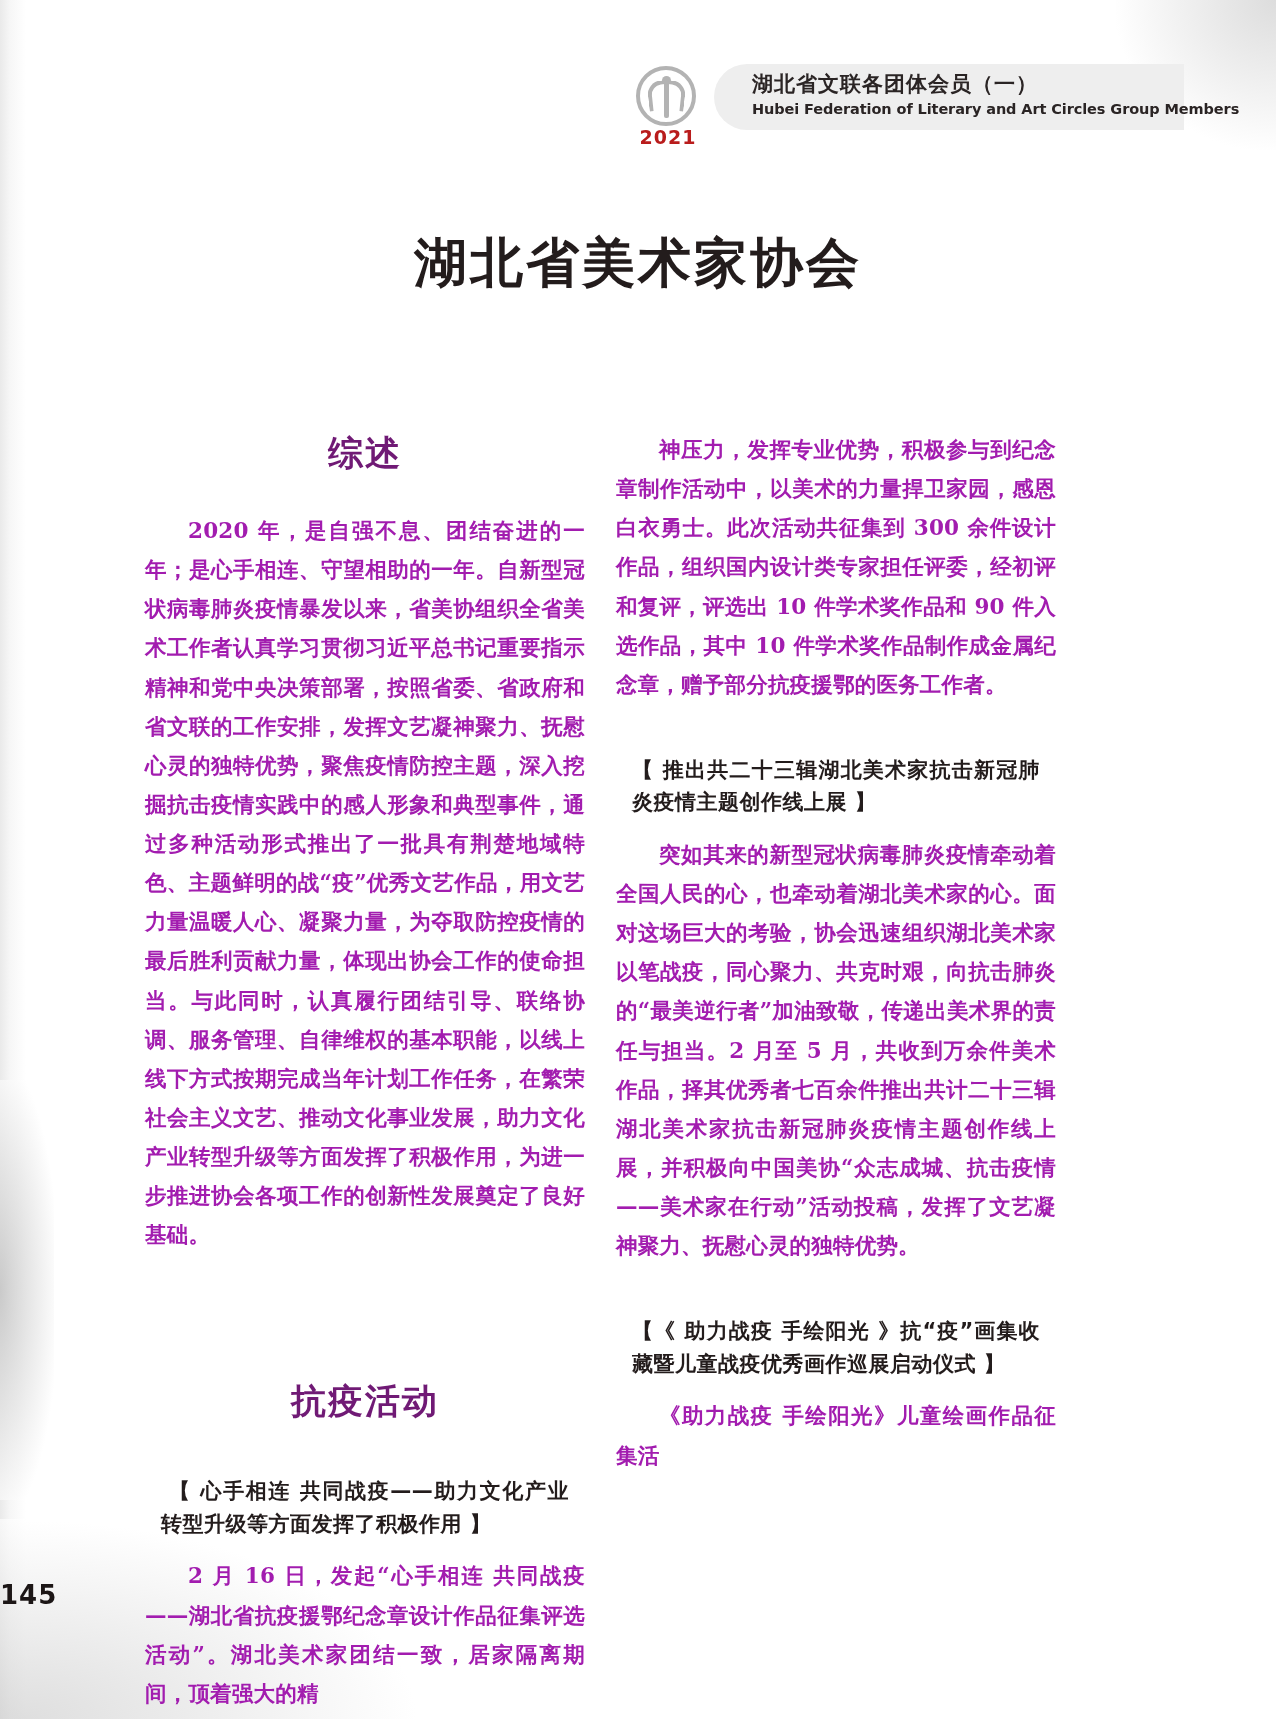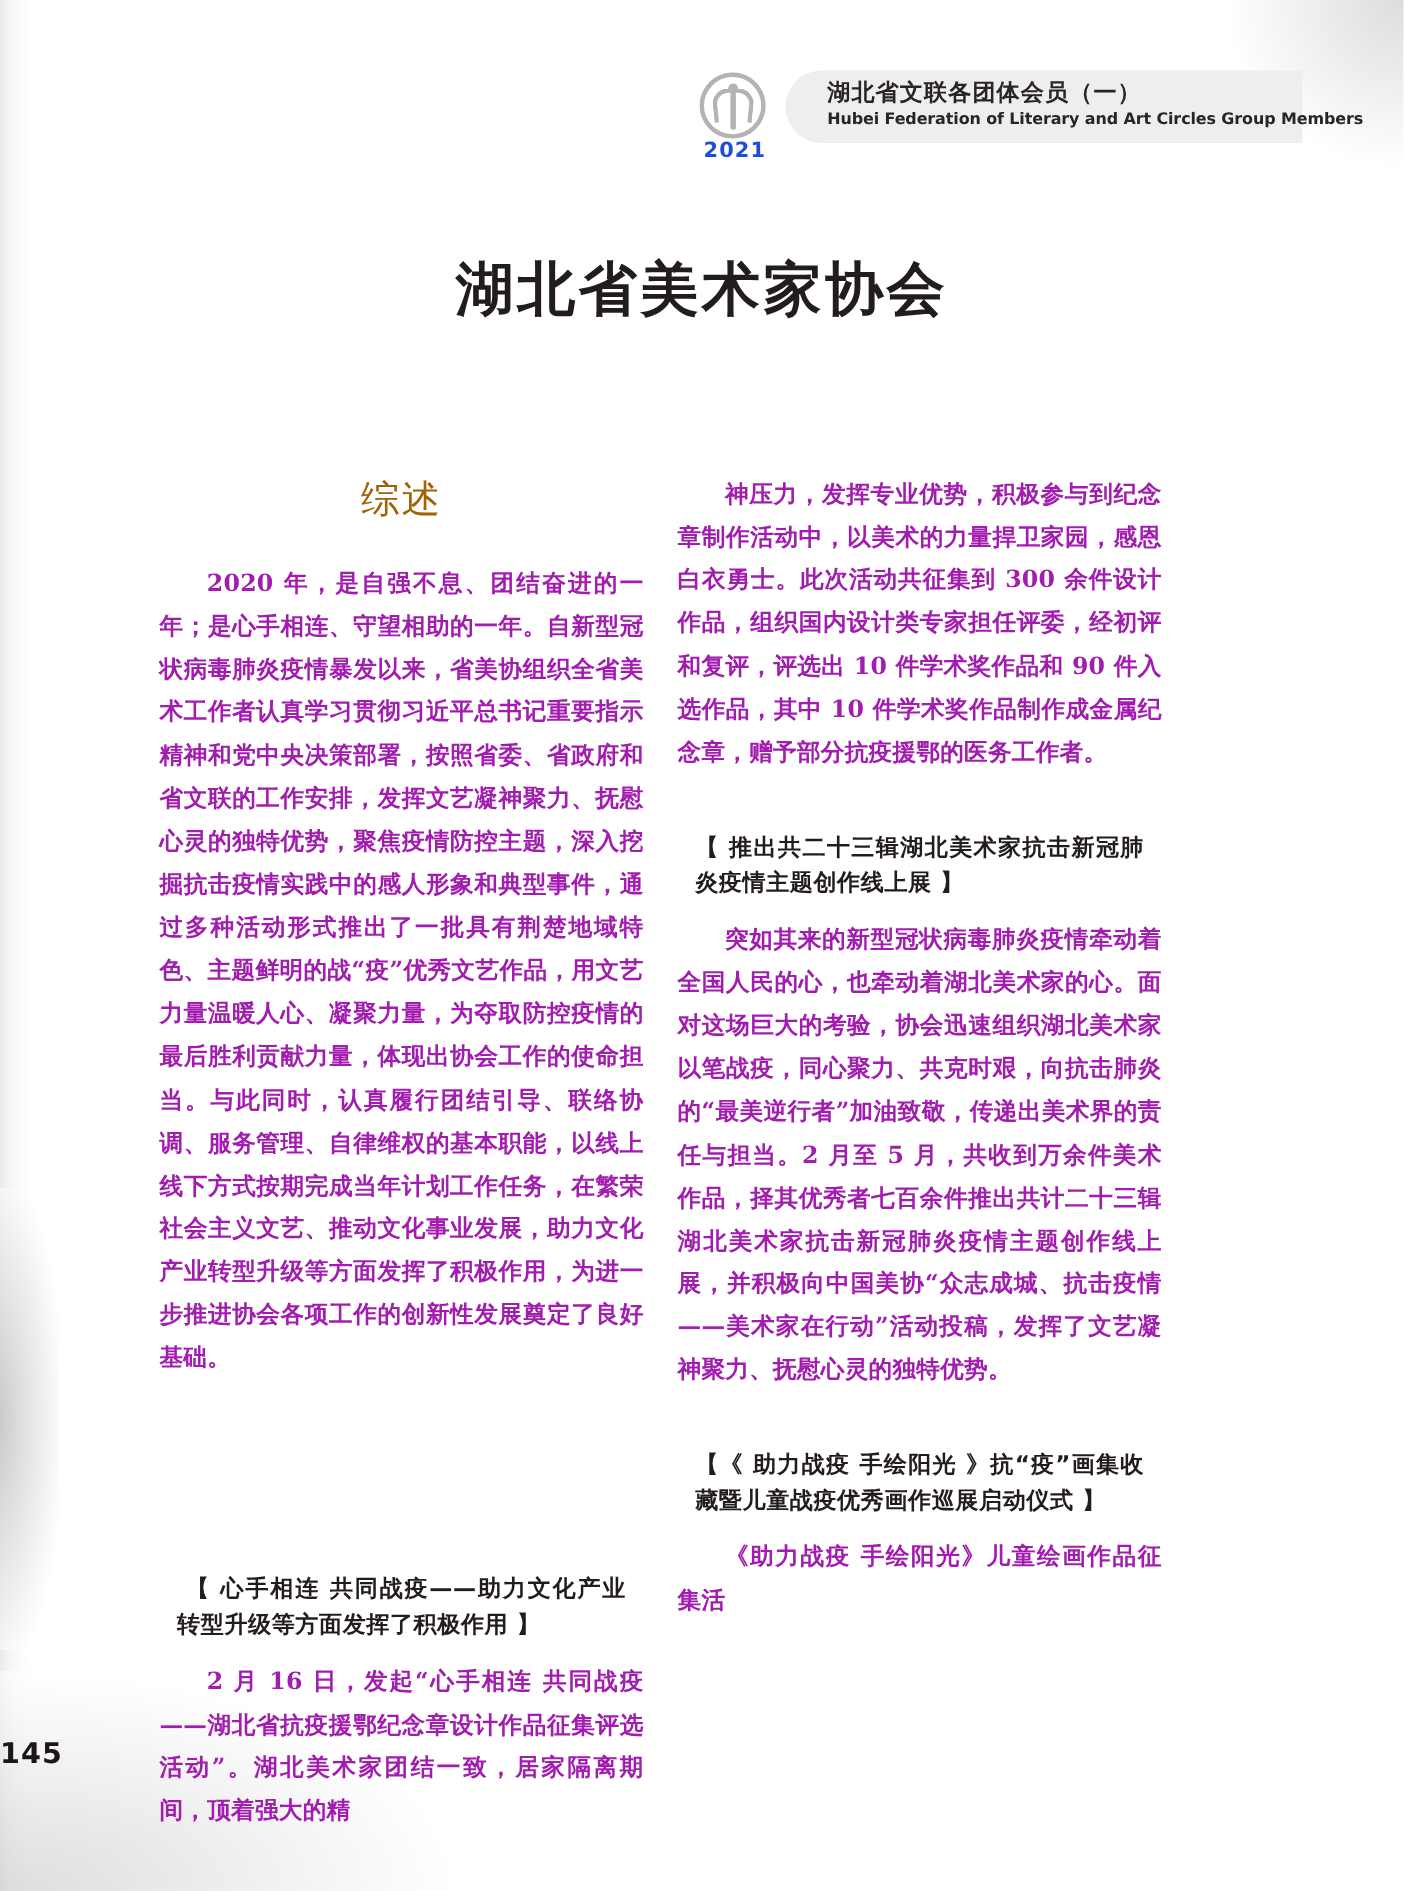--- a/index.html
+++ b/index.html
@@ -108,21 +108,21 @@
   }
   .header-year {
     position: absolute;
     left: 0; top: 60px;
     width: 80px;
     text-align: center;
     font-family: "DejaVu Sans", sans-serif;
     font-weight: bold;
     font-size: 19px;
     letter-spacing: 1px;
-    color: #1d4ed8;
+    color: #b91c1c;
   }
   .header-title-cn {
     position: absolute;
     left: 752px; top: 6px;
     font-family: "DejaVu Sans", sans-serif;
     font-weight: bold;
     font-size: 21px;
     letter-spacing: 1px;
     color: #2a2424;
     white-space: nowrap;
@@ -161,24 +161,24 @@
     position: absolute;
     top: 0;
     width: 440px;
   }
   .col-left  { left: 145px; }
   .col-right { left: 616px; }
 
   .section-heading {
     text-align: center;
     font-family: "DejaVu Sans", sans-serif;
-    font-weight: normal;
+    font-weight: bold;
     font-size: 35px;
     letter-spacing: 2px;
-    color: #a16207;
+    color: #701a75;
     margin: 0;
   }
   .sub-heading {
     font-family: "DejaVu Sans", sans-serif;
     font-weight: bold;
     font-size: 21px;
     line-height: 1.55;
     letter-spacing: 0.5px;
     color: #231c1c;
     margin: 16px;
@@ -244,20 +244,21 @@
 <div class="page-title">湖北省美术家协会</div>
 
 <div class="columns">
 
   <div class="col col-left">
     <h2 class="section-heading">综述</h2>
     <div class="gap-md"></div>
     <p class="body-text">2020 年，是自强不息、团结奋进的一年；是心手相连、守望相助的一年。自新型冠状病毒肺炎疫情暴发以来，省美协组织全省美术工作者认真学习贯彻习近平总书记重要指示精神和党中央决策部署，按照省委、省政府和省文联的工作安排，发挥文艺凝神聚力、抚慰心灵的独特优势，聚焦疫情防控主题，深入挖掘抗击疫情实践中的感人形象和典型事件，通过多种活动形式推出了一批具有荆楚地域特色、主题鲜明的战“疫”优秀文艺作品，用文艺力量温暖人心、凝聚力量，为夺取防控疫情的最后胜利贡献力量，体现出协会工作的使命担当。与此同时，认真履行团结引导、联络协调、服务管理、自律维权的基本职能，以线上线下方式按期完成当年计划工作任务，在繁荣社会主义文艺、推动文化事业发展，助力文化产业转型升级等方面发挥了积极作用，为进一步推进协会各项工作的创新性发展奠定了良好基础。</p>
 
     <div class="gap-xl"></div>
+    <h2 class="section-heading">抗疫活动</h2>
     <div class="gap-md"></div>
 
     <h3 class="sub-heading centered-first">【 心手相连 共同战疫——助力文化产业转型升级等方面发挥了积极作用 】</h3>
     <p class="body-text">2 月 16 日，发起“心手相连 共同战疫——湖北省抗疫援鄂纪念章设计作品征集评选活动”。湖北美术家团结一致，居家隔离期间，顶着强大的精</p>
   </div>
 
   <div class="col col-right">
     <p class="body-text">神压力，发挥专业优势，积极参与到纪念章制作活动中，以美术的力量捍卫家园，感恩白衣勇士。此次活动共征集到 300 余件设计作品，组织国内设计类专家担任评委，经初评和复评，评选出 10 件学术奖作品和 90 件入选作品，其中 10 件学术奖作品制作成金属纪念章，赠予部分抗疫援鄂的医务工作者。</p>
 
     <div class="gap-md"></div>

